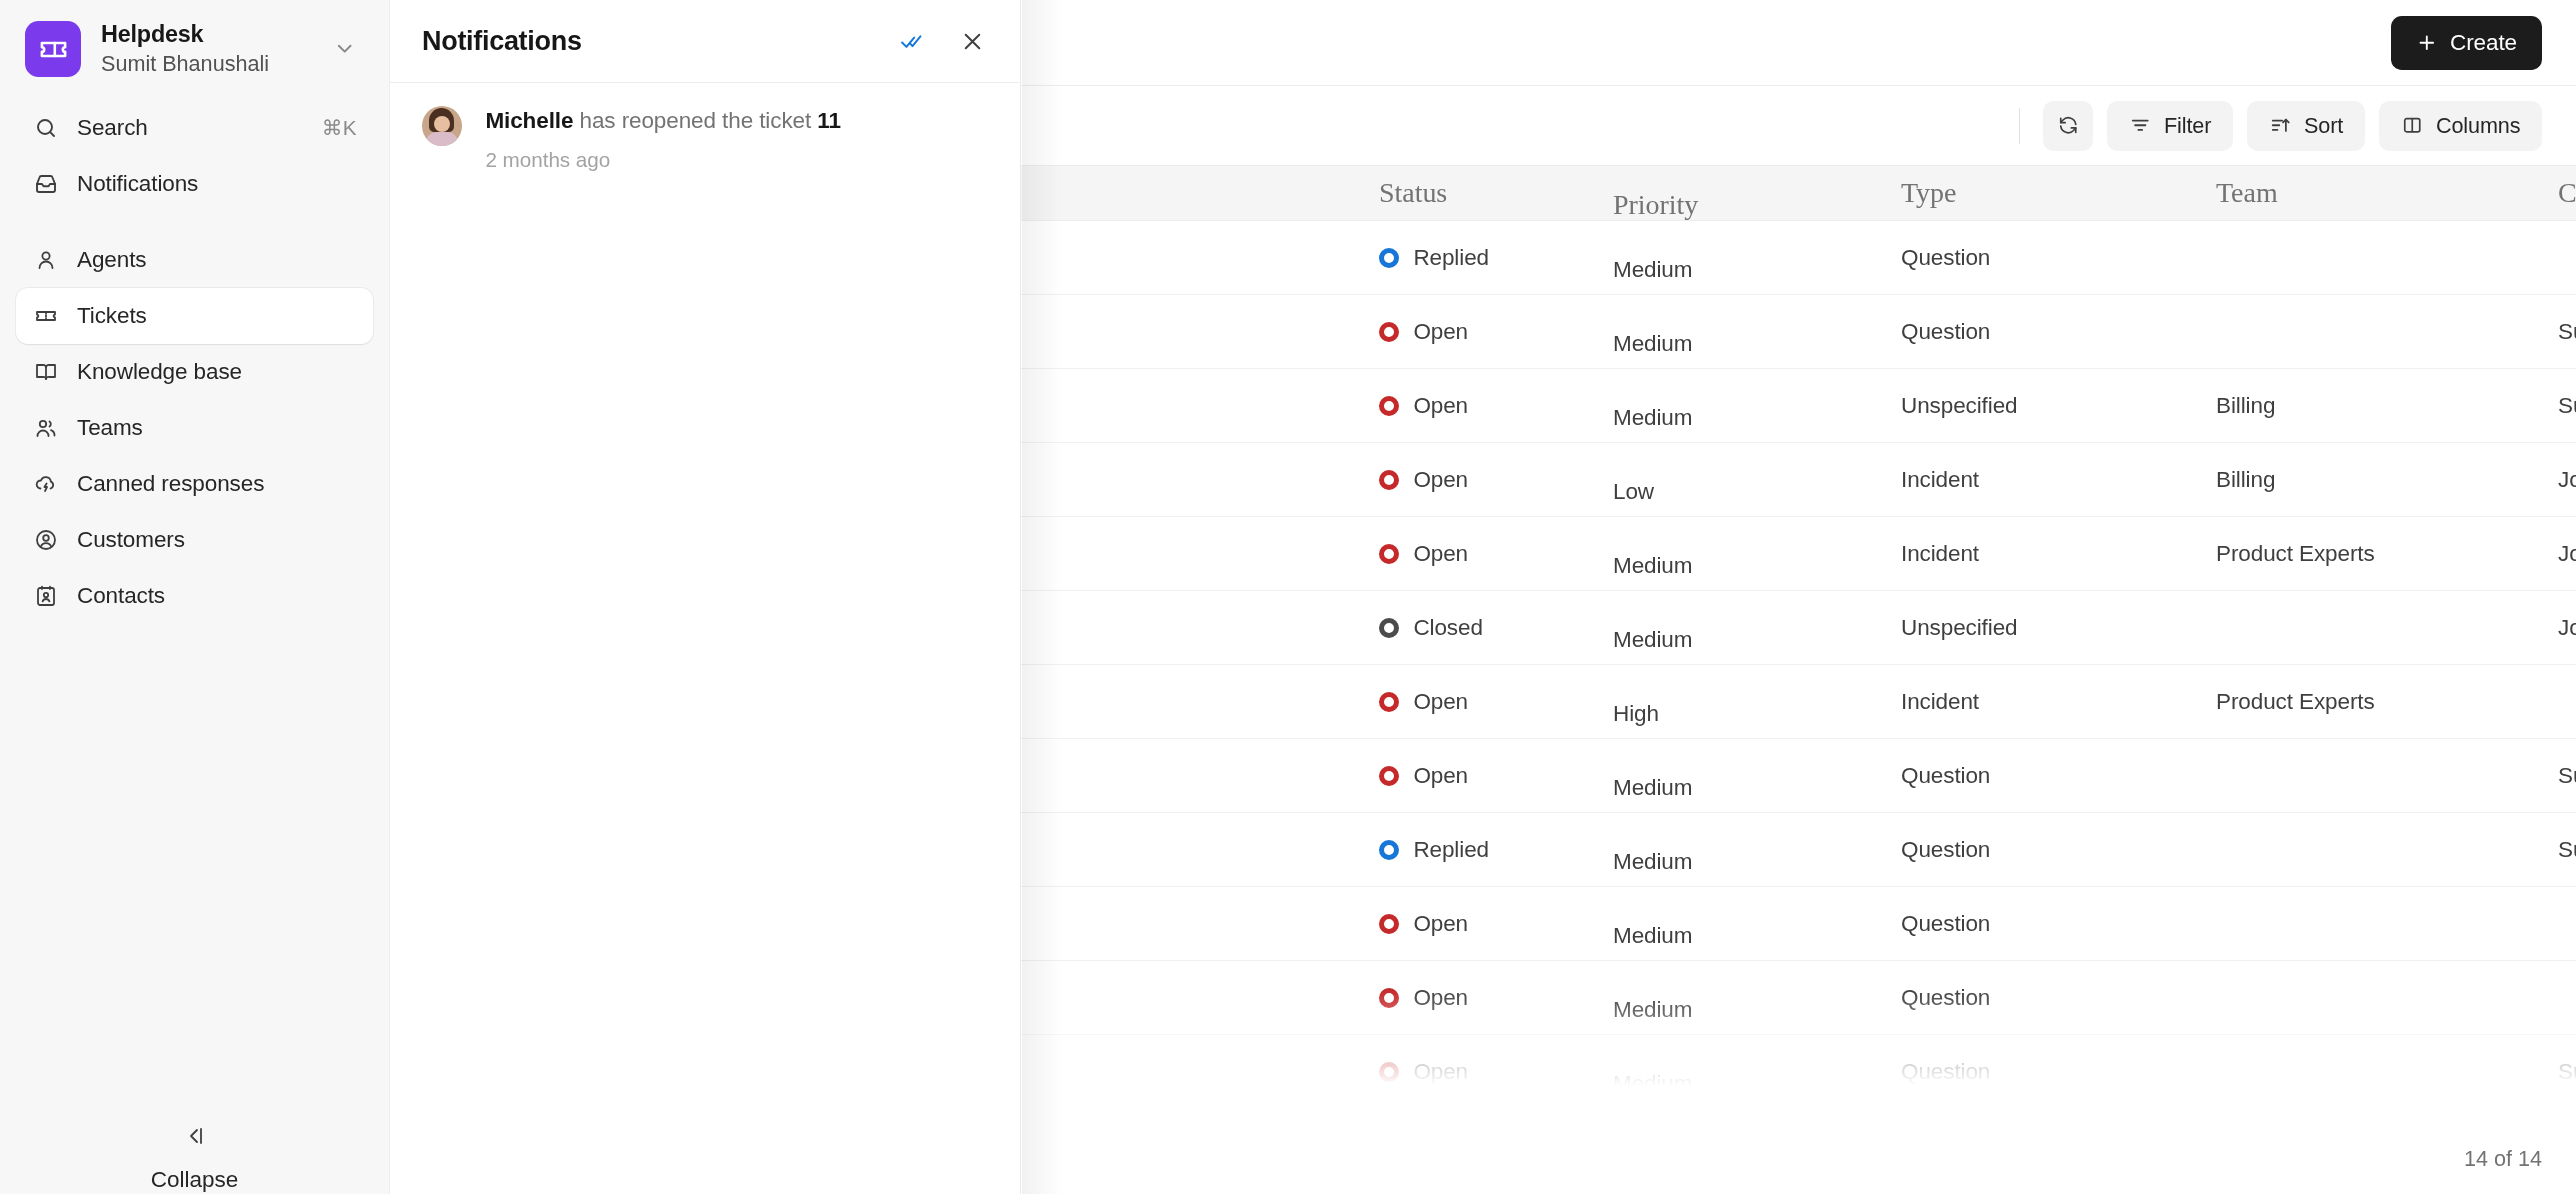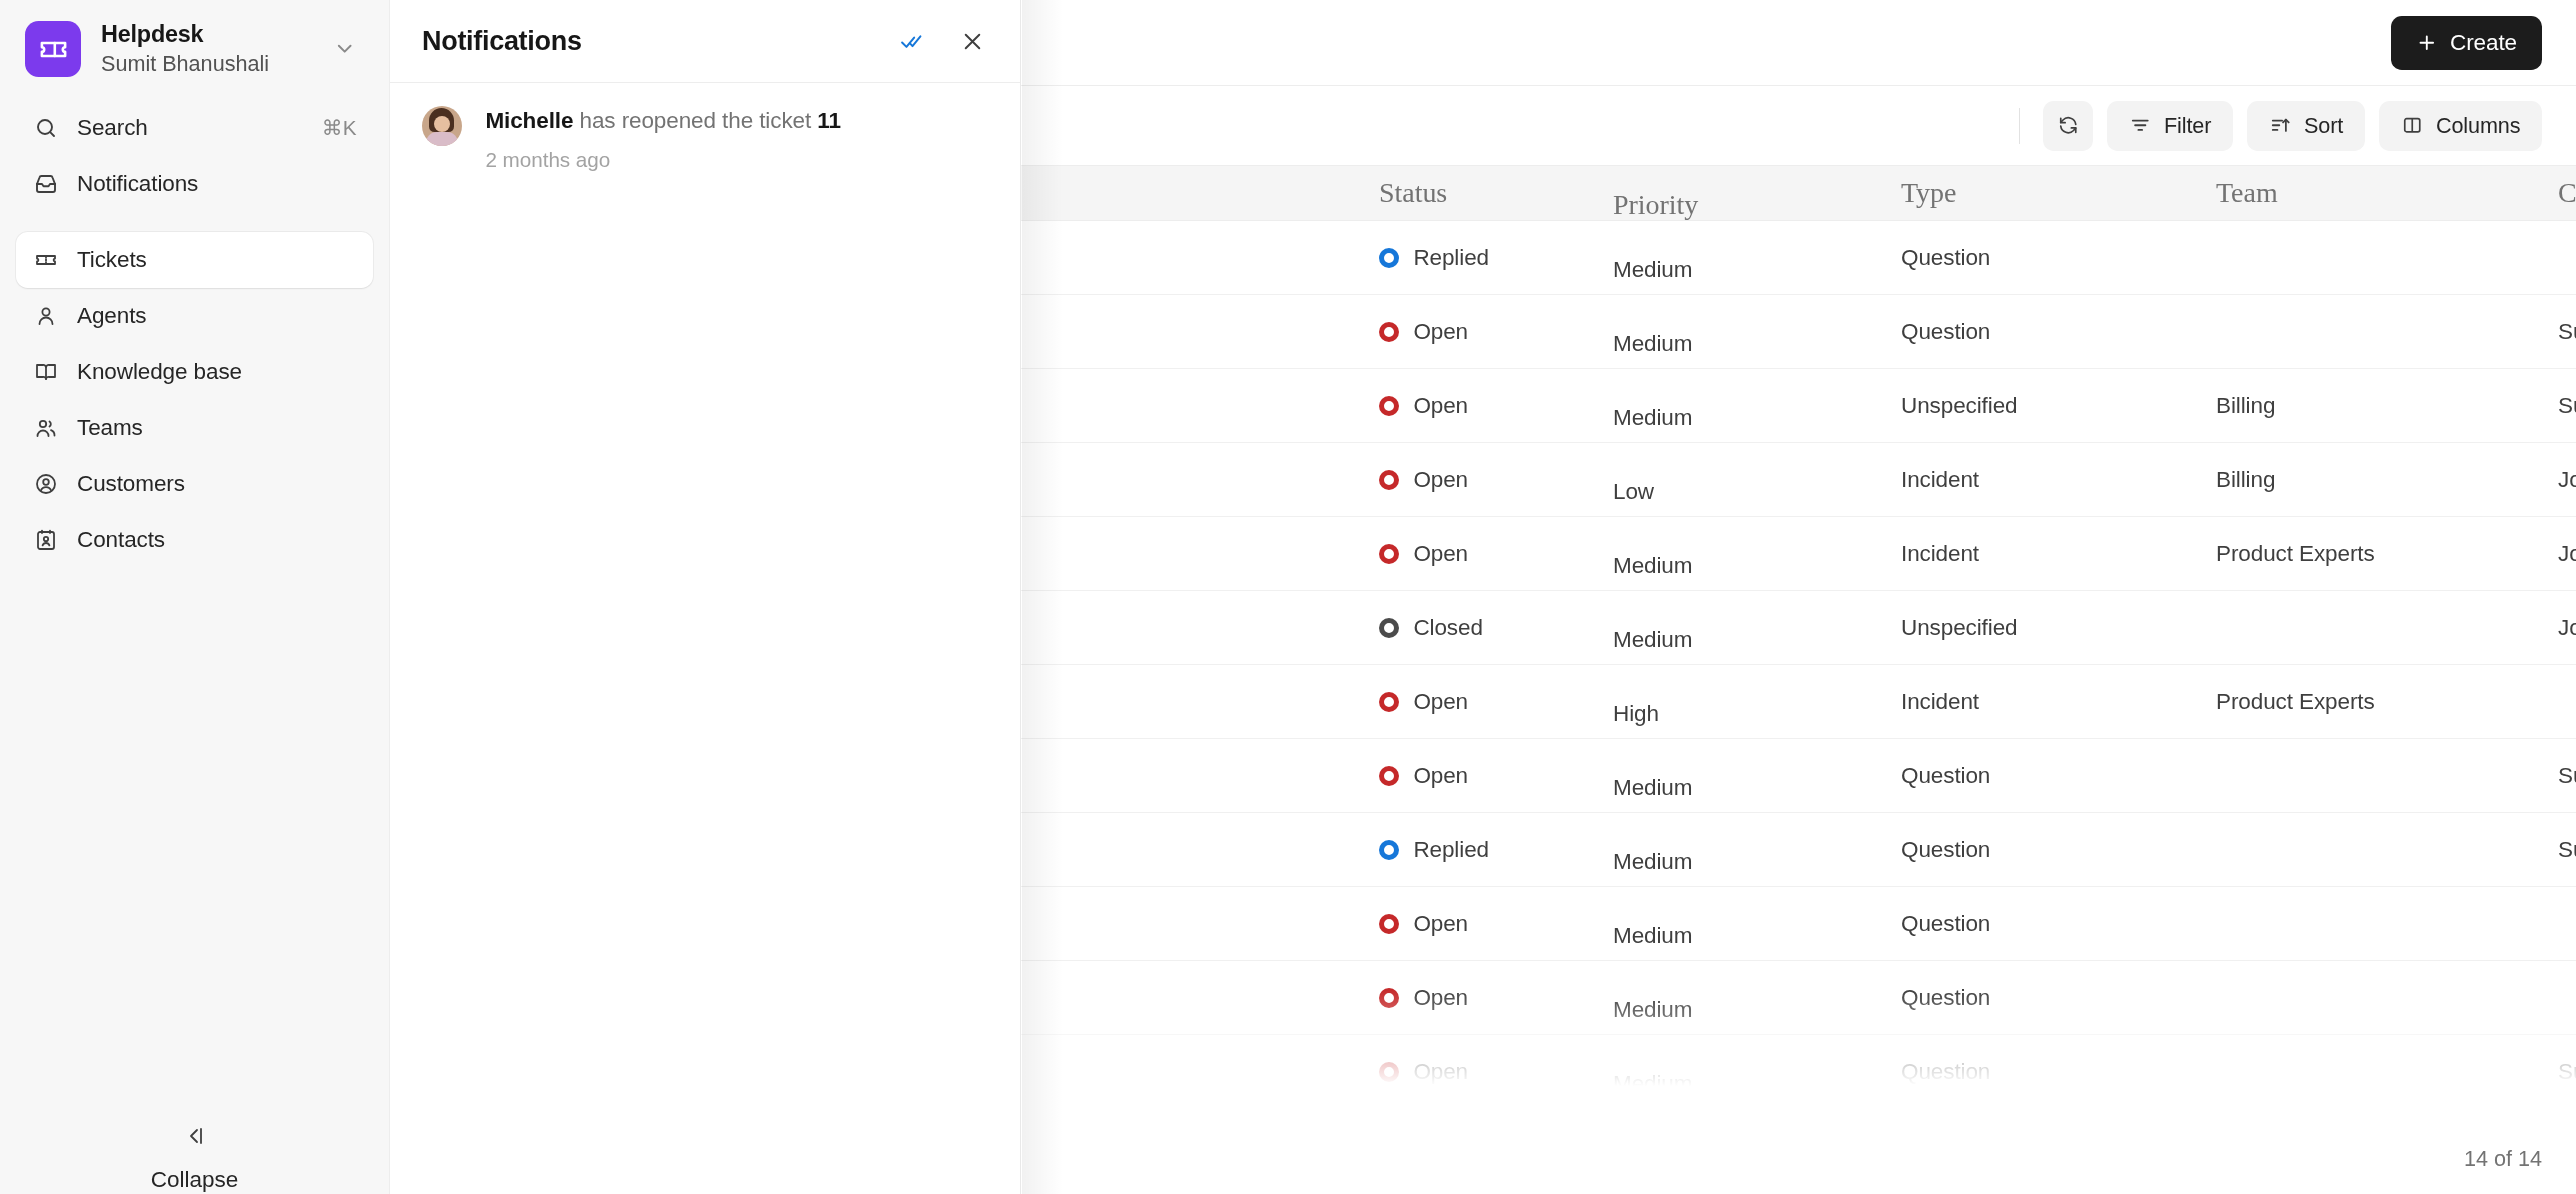--- a/index.html
+++ b/index.html
@@ -263,38 +263,38 @@
             <path d="M3 12l2.5-6.5A2 2 0 0 1 7.4 4h9.2a2 2 0 0 1 1.9 1.5L21 12"></path>
             <path d="M3 12h5l1.5 2.2h5L16 12h5"></path>
           </svg>
         </span>
         <span class="label">Notifications</span>
       </div>
     </div>
 
     <div class="nav-group">
 
-      <div class="nav-item active">
-        <span class="nav-icon">
-          <svg width="24" height="24" viewBox="0 0 24 24" fill="none" stroke="#3f3f3f" stroke-width="1.8" stroke-linecap="round" stroke-linejoin="round">
-            <path d="M3 8h18v2.6a1.4 1.4 0 0 0 0 2.8V16H3v-2.6a1.4 1.4 0 0 0 0-2.8z"></path>
-            <path d="M12 8v1.5M12 11.2v1.6M12 14.5V16"></path>
-          </svg>
-        </span>
-        <span class="label">Tickets</span>
-      </div>
-
       <div class="nav-item">
         <span class="nav-icon">
           <svg width="24" height="24" viewBox="0 0 24 24" fill="none" stroke="#3f3f3f" stroke-width="1.8" stroke-linecap="round" stroke-linejoin="round">
               <circle cx="12" cy="8" r="3.6"></circle>
               <path d="M5.5 20a6.5 6.5 0 0 1 13 0"></path>
             </svg>
         </span>
         <span class="label">Agents</span>
+      </div>
+
+      <div class="nav-item active">
+        <span class="nav-icon">
+          <svg width="24" height="24" viewBox="0 0 24 24" fill="none" stroke="#3f3f3f" stroke-width="1.8" stroke-linecap="round" stroke-linejoin="round">
+            <path d="M3 8h18v2.6a1.4 1.4 0 0 0 0 2.8V16H3v-2.6a1.4 1.4 0 0 0 0-2.8z"></path>
+            <path d="M12 8v1.5M12 11.2v1.6M12 14.5V16"></path>
+          </svg>
+        </span>
+        <span class="label">Tickets</span>
       </div>
 
       <div class="nav-item">
         <span class="nav-icon">
           <svg width="24" height="24" viewBox="0 0 24 24" fill="none" stroke="#3f3f3f" stroke-width="1.8" stroke-linecap="round" stroke-linejoin="round">
             <path d="M3 5h6a2.5 2.5 0 0 1 3 2.2A2.5 2.5 0 0 1 15 5h6v12h-6a2.5 2.5 0 0 0-3 2 2.5 2.5 0 0 0-3-2H3z"></path>
             <path d="M12 7.3V19"></path>
           </svg>
         </span>
         <span class="label">Knowledge base</span>
@@ -305,20 +305,29 @@
           <svg width="24" height="24" viewBox="0 0 24 24" fill="none" stroke="#3f3f3f" stroke-width="1.8" stroke-linecap="round" stroke-linejoin="round">
             <circle cx="9" cy="8" r="3.2"></circle>
               <path d="M3.5 20a5.5 5.5 0 0 1 11 0"></path>
             <path d="M15.5 5.4a3.2 3.2 0 0 1 0 5.2"></path>
               <path d="M17 14.2a5.5 5.5 0 0 1 3.5 5.3"></path>
           </svg>
         </span>
         <span class="label">Teams</span>
       </div>
 
+      <div class="nav-item">
+        <span class="nav-icon">
+          <svg width="24" height="24" viewBox="0 0 24 24" fill="none" stroke="#3f3f3f" stroke-width="1.8" stroke-linecap="round" stroke-linejoin="round">
+            <path d="M6.5 16.5a4 4 0 0 1 .4-8 5.2 5.2 0 0 1 10 1.2 3.6 3.6 0 0 1-.4 6.8"></path>
+            <polyline points="12.6 11.5 10.4 15 13 15 11 19"></polyline>
+          </svg>
+        </span>
+        <span class="label">Canned responses</span>
+      </div>
 
       <div class="nav-item">
         <span class="nav-icon">
           <svg width="24" height="24" viewBox="0 0 24 24" fill="none" stroke="#3f3f3f" stroke-width="1.8" stroke-linecap="round" stroke-linejoin="round">
             <circle cx="12" cy="12" r="9"></circle>
               <circle cx="12" cy="10" r="2.8"></circle>
               <path d="M6.8 18.6a5.6 5.6 0 0 1 10.4 0"></path>
           </svg>
         </span>
         <span class="label">Customers</span>

